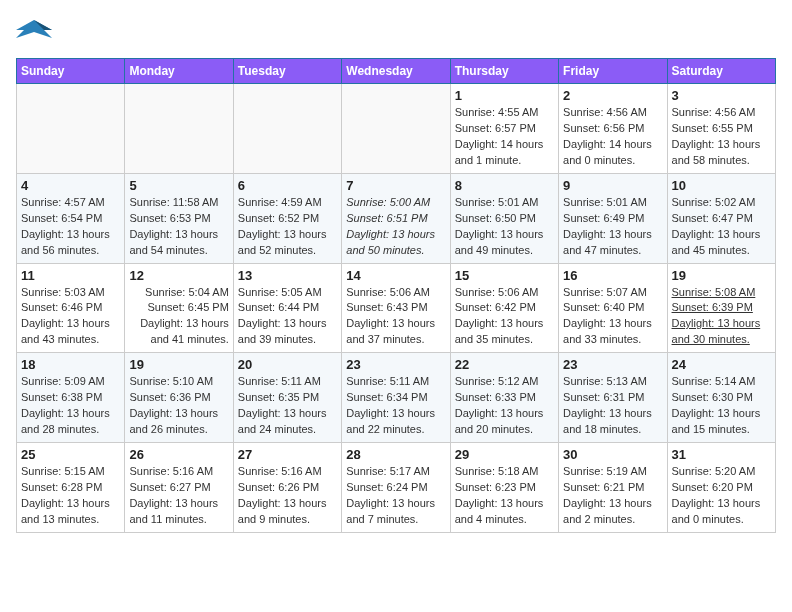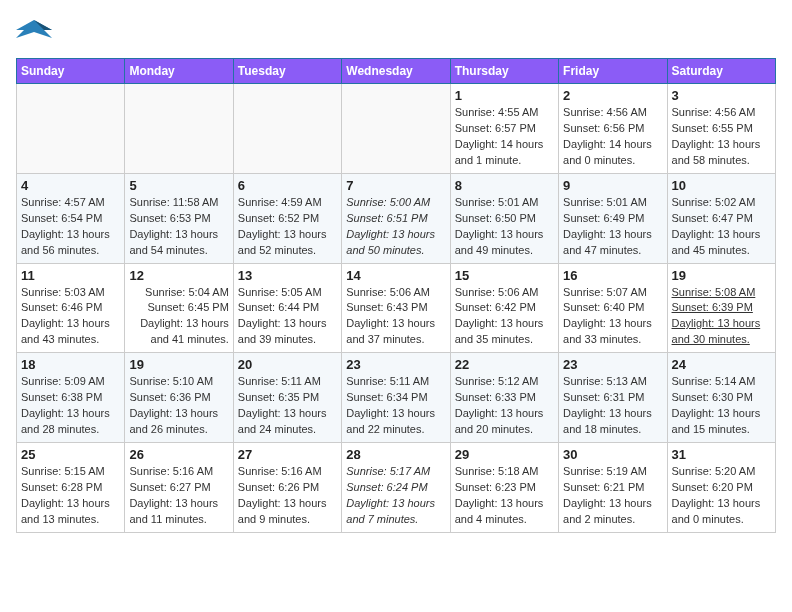--- a/index.html
+++ b/index.html
@@ -319,21 +319,21 @@
         </td>
         <td>
           <span class="day-number">27</span>
           <div class="day-info" style="white-space: pre-line;">Sunrise: 5:16 AM
 Sunset: 6:26 PM
 Daylight: 13 hours
 and 9 minutes.</div>
         </td>
         <td>
           <span class="day-number">28</span>
-          <div class="day-info" style="white-space: pre-line; font-style: italic;">Sunrise: 5:17 AM
+          <div class="day-info" style="white-space: pre-line;">Sunrise: 5:17 AM
 Sunset: 6:24 PM
 Daylight: 13 hours
 and 7 minutes.</div>
         </td>
         <td>
           <span class="day-number">29</span>
           <div class="day-info" style="white-space: pre-line;">Sunrise: 5:18 AM
 Sunset: 6:23 PM
 Daylight: 13 hours
 and 4 minutes.</div>

